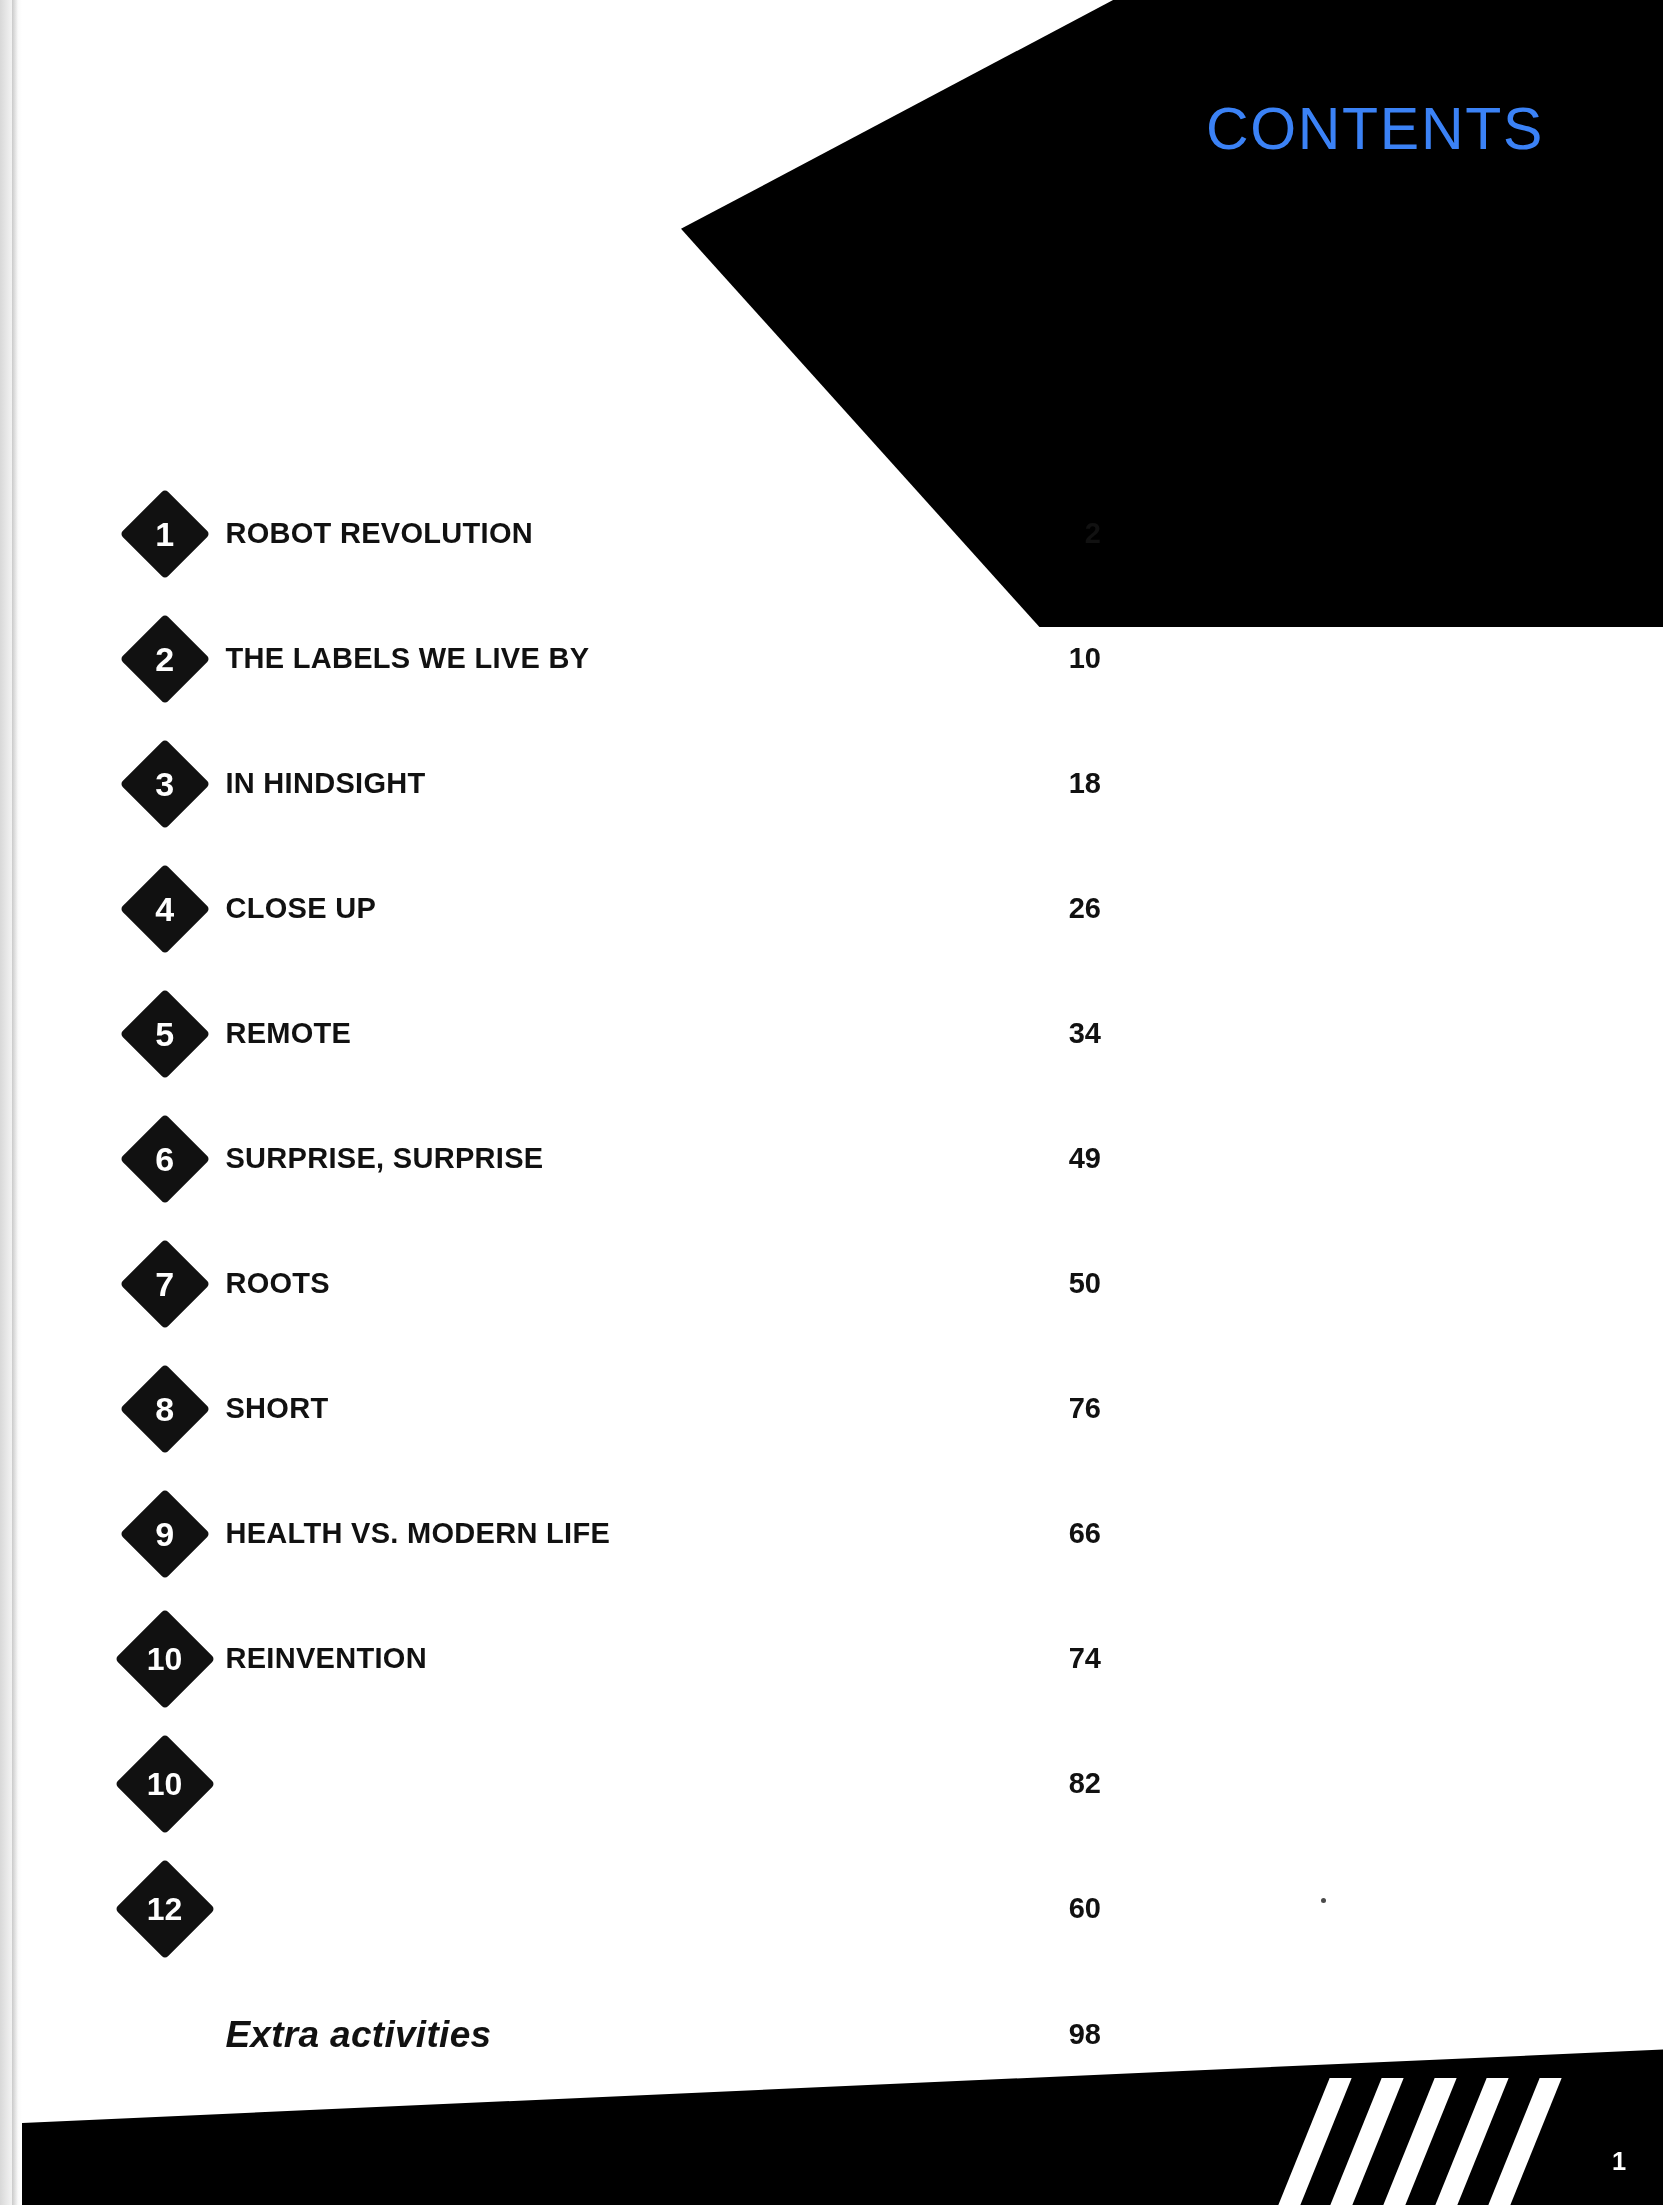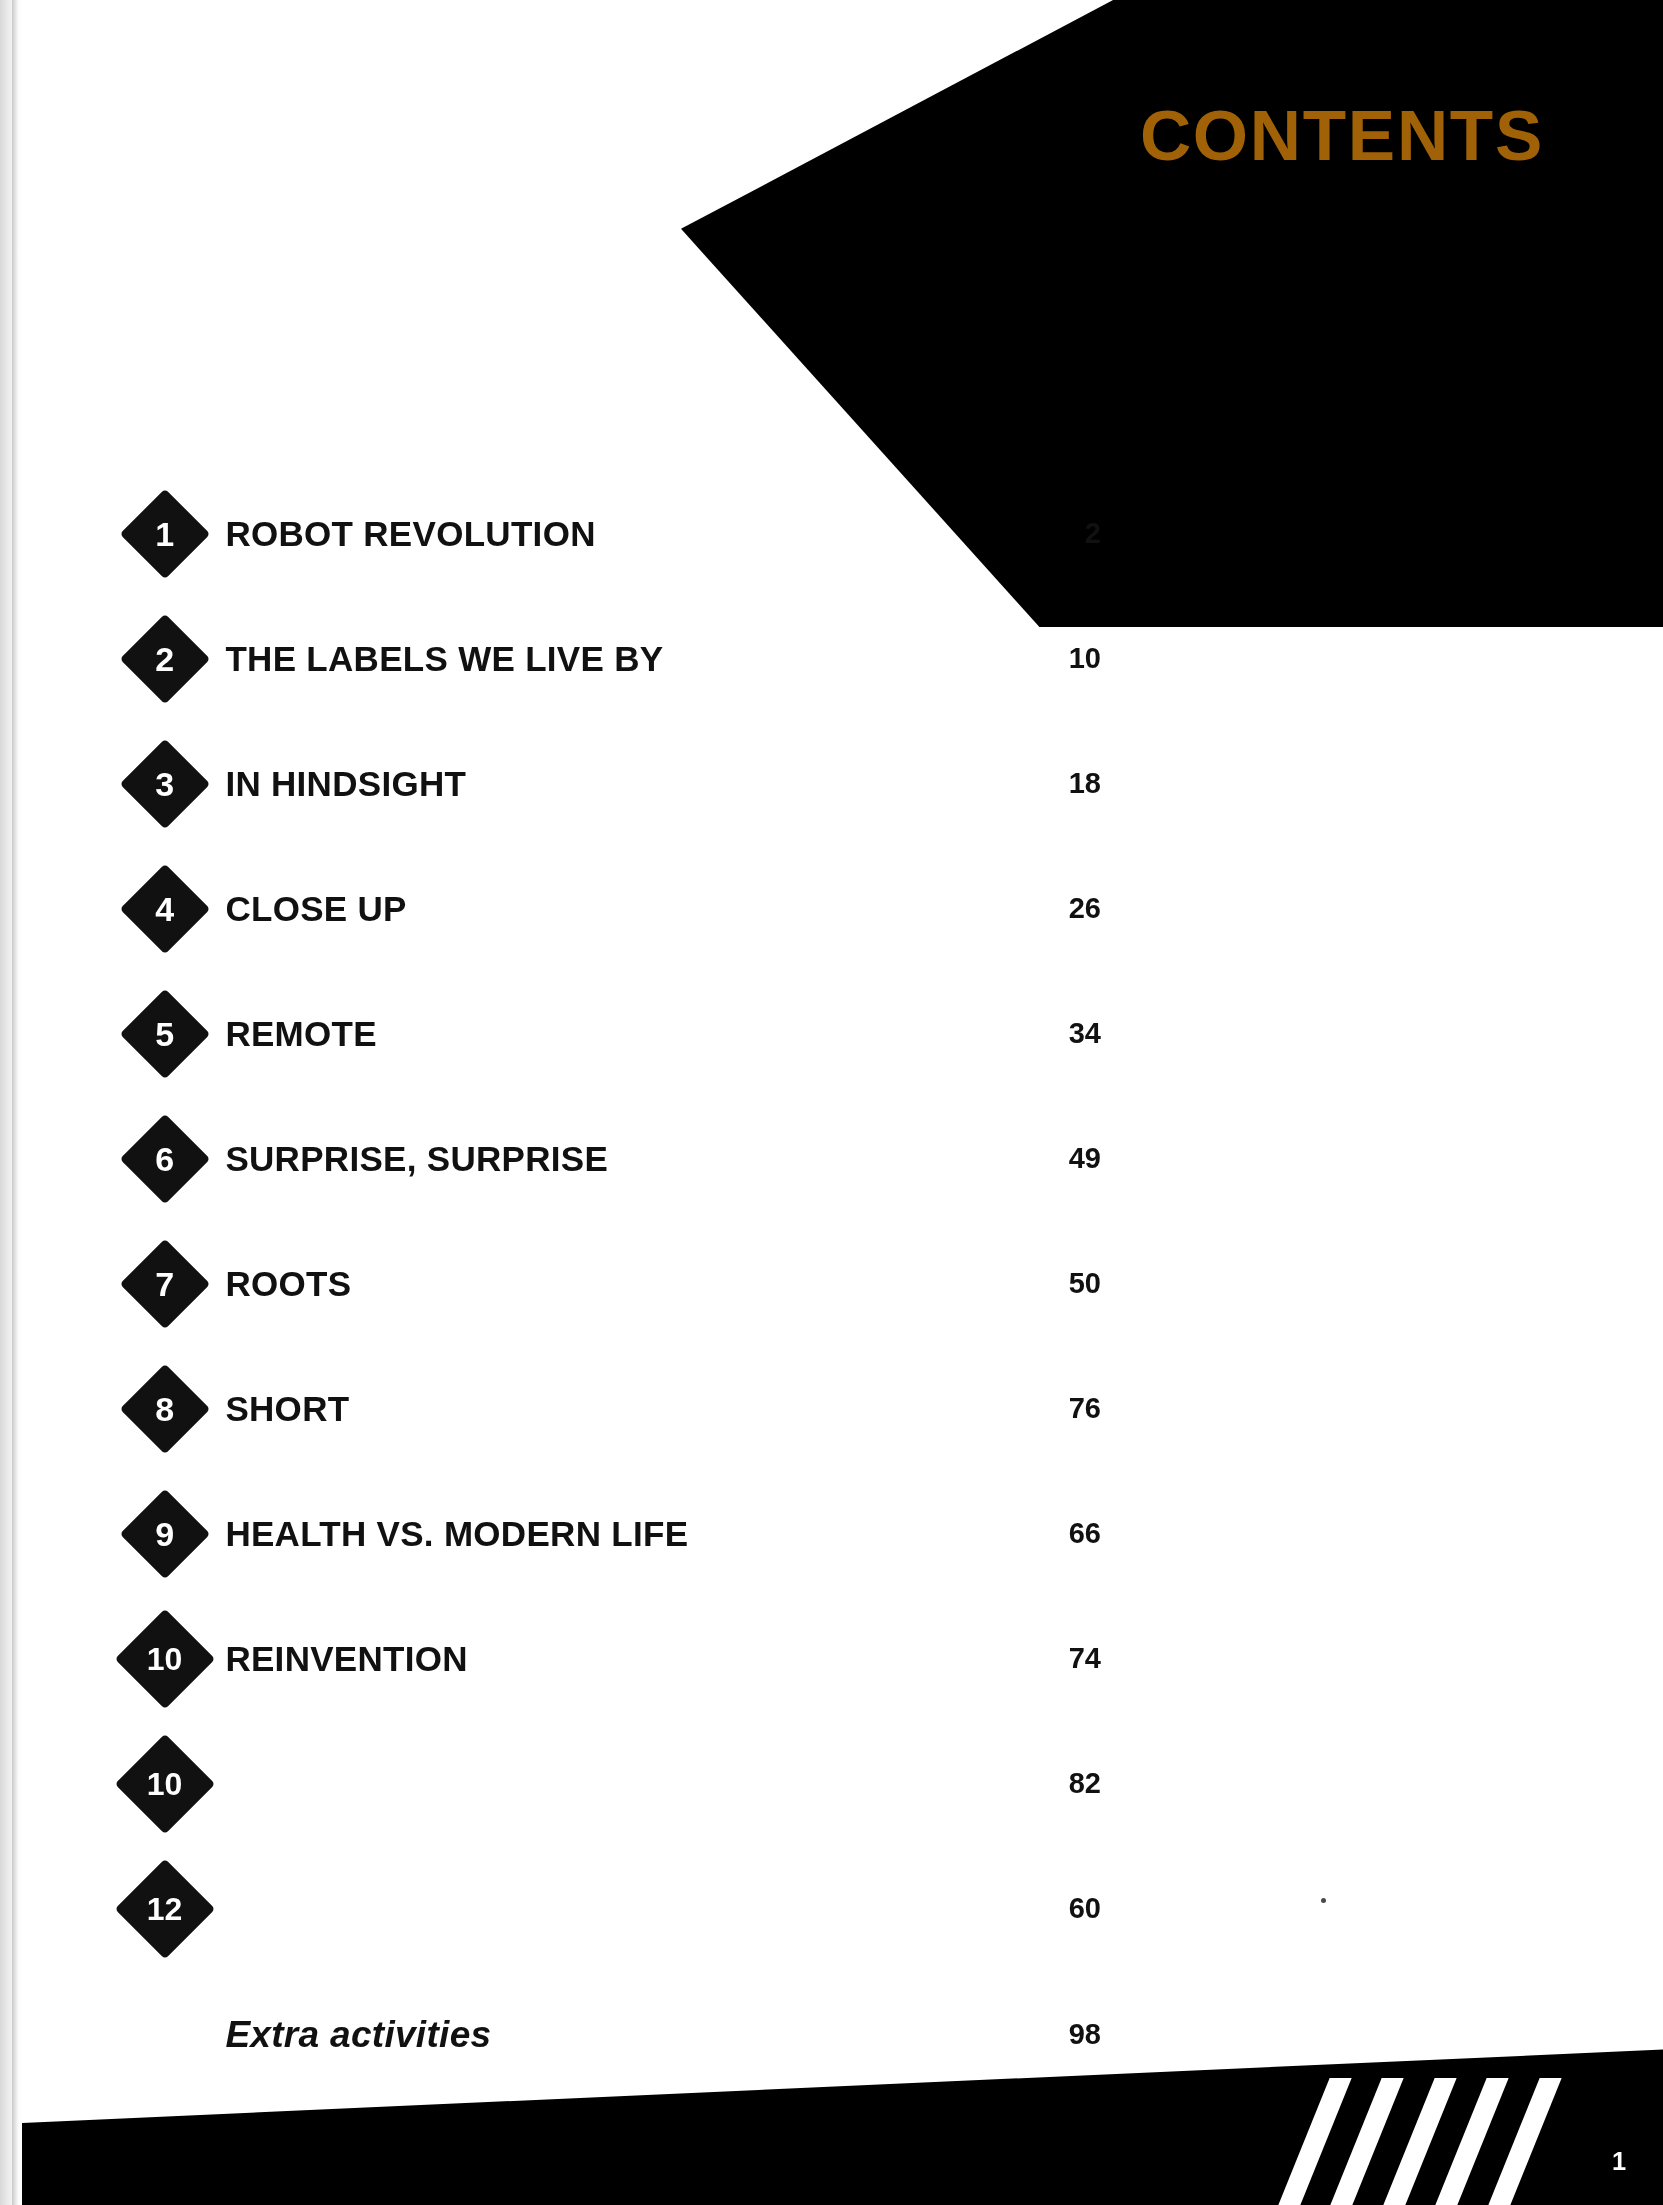--- a/index.html
+++ b/index.html
@@ -47,24 +47,24 @@
     width: 982px;
     height: 627px;
     background: #000000;
     clip-path: polygon(44.0% 0%, 100% 0%, 100% 100%, 100% 100%, 36.5% 100%, 0% 36.5%);
     z-index: 2;
   }
   .header-title {
     position: absolute;
     top: 100px;
     right: 119px;
-    color: #a16207;
-    font-size: 71px;
+    color: #3b82f6;
+    font-size: 59px;
     letter-spacing: 1.7px;
-    font-weight: 700;
+    font-weight: 400;
     line-height: 1;
     z-index: 3;
     white-space: nowrap;
   }
 
   
   .toc {
     position: absolute;
     left: 119px;
     top: 471px;
@@ -110,21 +110,21 @@
     line-height: 1;
   }
   .badge.wide .diamond {
     width: 71px;
     height: 71px;
   }
   .badge.wide .num {
     font-size: 32px;
   }
   .toc-title {
-    font-size: 35px;
+    font-size: 29px;
     font-weight: 700;
     color: #111111;
     letter-spacing: 0.3px;
     white-space: nowrap;
   }
   .toc-title.small {
     font-size: 37px;
     font-style: italic;
   }
   .toc-page {

